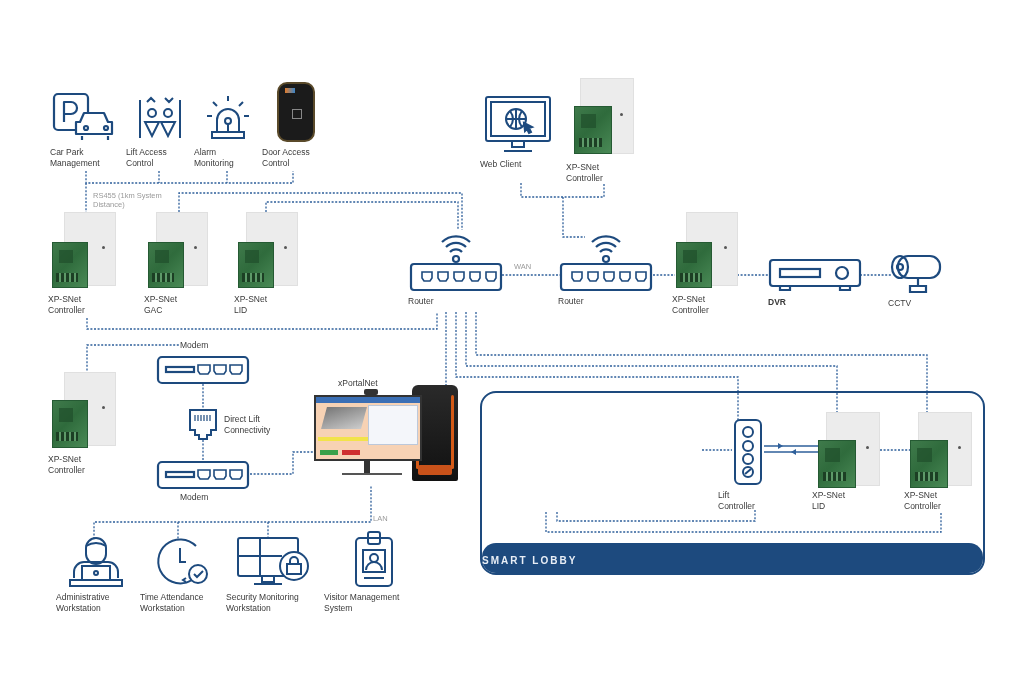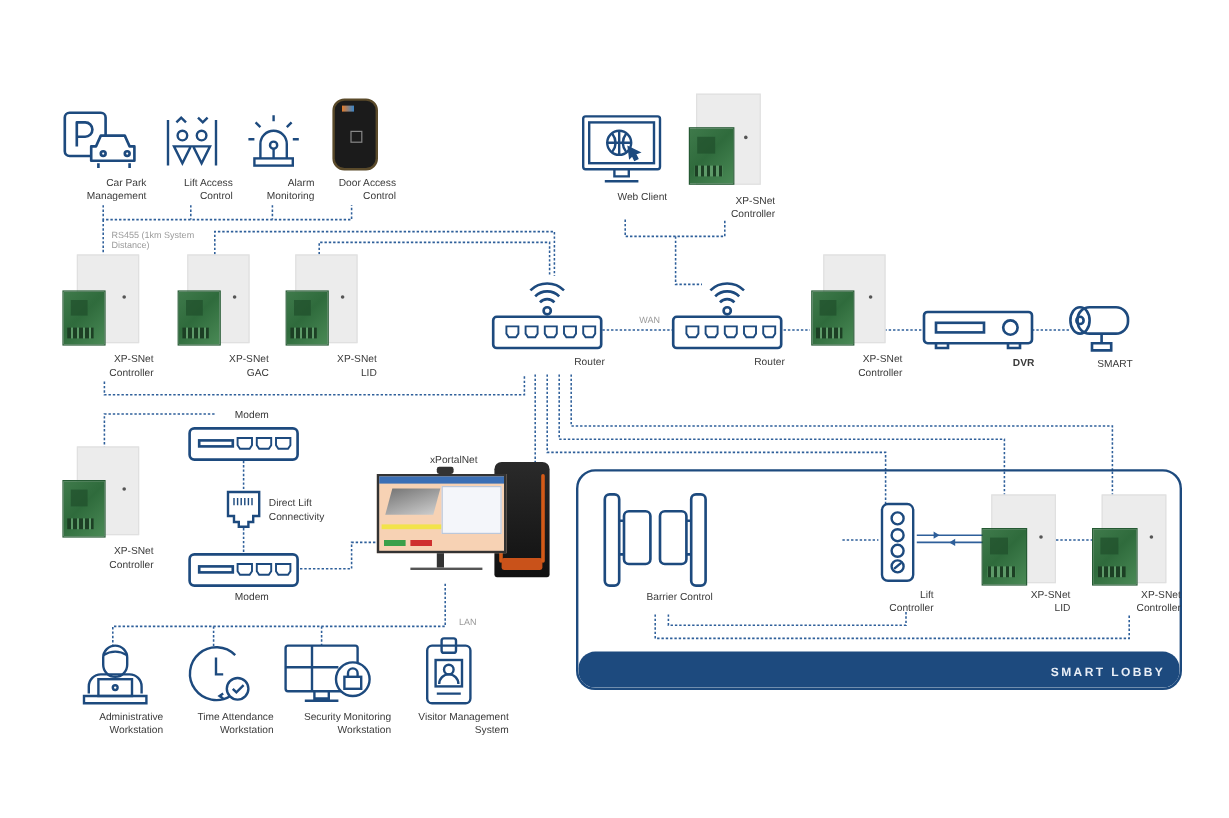--- a/index.html
+++ b/index.html
@@ -1,29 +1,29 @@
 <!DOCTYPE html>
 <html><head>
 <meta charset="utf-8">
 <style>
   html,body{margin:0;padding:0;background:#ffffff;}
   body{width:1024px;height:682px;position:relative;overflow:hidden;font-family:"Liberation Sans",sans-serif;}
   #diagram{position:absolute;left:0;top:0;width:1024px;height:682px;}
-  .lbl{position:absolute;font-size:8.5px;line-height:10.5px;color:#3a3a3a;text-align:right;white-space:pre-line;font-family:"Liberation Sans",sans-serif;}
+  .lbl{position:absolute;font-size:8.5px;line-height:10.5px;color:#3a3a3a;text-align:left;white-space:pre-line;font-family:"Liberation Sans",sans-serif;}
   .lbl.left{text-align:left;}
   .lbl.gray{color:#9a9a9a;}
   .node{position:absolute;}
   .ctrl-box{position:absolute;background:#ececec;border:1px solid #e0e0e0;}
   .ctrl-box .dot{position:absolute;right:10px;top:46%;width:3px;height:3px;background:#555;border-radius:50%;}
   .ctrl-board{position:absolute;background:linear-gradient(135deg,#3f7a4b 0%,#2f6b3c 45%,#4a8a56 100%);border:1px solid #255a33;}
   .ctrl-board::before{content:"";position:absolute;left:18%;top:15%;width:40%;height:30%;background:#1f4e2b;opacity:.7;}
   .ctrl-board::after{content:"";position:absolute;left:10%;bottom:12%;width:65%;height:20%;background:repeating-linear-gradient(90deg,#1c3f24 0 3px,#5d9a68 3px 5px);}
   .lobby{position:absolute;left:480px;top:391px;width:505px;height:184px;border:2px solid #1d4a7e;border-radius:16px;background:#ffffff;overflow:hidden;box-sizing:border-box;}
   .lobby-band{position:absolute;left:0;right:0;bottom:0;height:30px;background:#1d4a7e;border-top-left-radius:14px;border-top-right-radius:14px;}
-  .lobby-title{position:absolute;left:0;right:12px;bottom:7px;text-align:right;color:#e8eef6;font-weight:bold;font-size:10px;letter-spacing:2px;font-family:"Liberation Sans",sans-serif;}
+  .lobby-title{position:absolute;left:0;right:12px;bottom:7px;text-align:left;color:#e8eef6;font-weight:bold;font-size:10px;letter-spacing:2px;font-family:"Liberation Sans",sans-serif;}
   .pc-tower{position:absolute;background:linear-gradient(180deg,#2a2a2a,#111);border-radius:6px 6px 2px 2px;}
   .pc-tower::before{content:"";position:absolute;left:4px;top:10px;width:3px;bottom:12px;background:#d45a17;border-radius:2px;}
   .pc-tower::after{content:"";position:absolute;right:4px;top:10px;width:3px;bottom:12px;background:#d45a17;border-radius:2px;}
   .pc-tower .base{position:absolute;left:6px;right:6px;bottom:6px;height:10px;background:#c9521a;border-radius:2px;}
   .monitor{position:absolute;background:#f7d2b4;border:2px solid #333;box-sizing:border-box;}
   .monitor .bar{position:absolute;left:0;right:0;top:0;height:6px;background:#3b6fb5;}
   .monitor .panel{position:absolute;right:2px;top:8px;width:46%;bottom:14px;background:#f4f6fa;border:1px solid #bcc8da;}
   .monitor .img{position:absolute;left:8px;top:10px;width:40px;height:22px;background:linear-gradient(160deg,#777,#ccc);transform:skewX(-15deg);}
   .monitor .yl{position:absolute;left:2px;top:40px;width:48%;height:4px;background:#f2e34a;}
   .monitor .g{position:absolute;left:4px;bottom:4px;width:18px;height:5px;background:#3aa04a;}
@@ -219,21 +219,21 @@
     <div class="lbl" style="left:0;top:39px;width:94px;font-weight:bold;">DVR</div>
   </div>
 
   <div class="node" style="left:888px;top:252px;width:60px;height:60px;">
     <svg width="56" height="44" viewBox="0 0 56 44" fill="none" stroke="#1d4a7e" stroke-width="2.2">
       <rect x="10" y="4" width="42" height="22" rx="10"></rect>
       <ellipse cx="12" cy="15" rx="8" ry="11"></ellipse>
       <circle cx="12" cy="15" r="3"></circle>
       <path d="M30 26 v8 M22 34 h16 v6 h-16 z"></path>
     </svg>
-    <div class="lbl" style="left:0;top:46px;width:56px;">SMART</div>
+    <div class="lbl" style="left:0;top:46px;width:56px;">CCTV</div>
   </div>
 
   <div class="node" style="left:48px;top:372px;width:80px;height:108px;">
     <div class="ctrl-box" style="left:16px;top:0;width:50px;height:72px;">
         <div class="dot"></div>
       </div>
     <div class="ctrl-board" style="left:4px;top:28px;width:34px;height:46px;"></div>
     <div class="lbl" style="left:0;top:82px;width:80px;">XP-SNet
 Controller</div>
   </div>
@@ -355,30 +355,20 @@
     <path d="M546 512 V532 H941 V512"></path>
     <path d="M738 393 V420"></path>
     <path d="M837 393 V413"></path>
     <path d="M927 393 V413"></path>
     <path d="M764 446 H820" stroke-dasharray="none"></path>
     <path d="M820 452 H764" stroke-dasharray="none"></path>
     <path d="M778 443 l5 3 l-5 3 z" fill="#2e5f9a" stroke="none"></path>
     <path d="M796 449 l-5 3 l5 3 z" fill="#2e5f9a" stroke="none"></path>
   </svg>
 
-  <div class="node" style="left:498px;top:410px;width:96px;height:96px;">
-    <svg width="92" height="80" viewBox="0 0 92 80" fill="none" stroke="#1d4a7e" stroke-width="2.2" style="position:absolute;left:2px;top:0;">
-      <rect x="4" y="2" width="12" height="76" rx="4"></rect>
-      <rect x="76" y="2" width="12" height="76" rx="4"></rect>
-      <rect x="20" y="16" width="22" height="44" rx="4"></rect>
-      <rect x="50" y="16" width="22" height="44" rx="4"></rect>
-      <path d="M16 24 h4 M16 52 h4 M72 24 h4 M72 52 h4"></path>
-    </svg>
-    <div class="lbl" style="left:0;top:82px;width:96px;">Barrier Control</div>
-  </div>
 
 
   <div class="node" style="left:718px;top:418px;width:60px;height:96px;">
     <svg width="30" height="68" viewBox="0 0 30 68" fill="none" stroke="#1d4a7e" stroke-width="2" style="position:absolute;left:15px;top:0;">
       <rect x="2" y="2" width="26" height="64" rx="5"></rect>
       <circle cx="15" cy="14" r="5"></circle>
         <circle cx="15" cy="28" r="5"></circle>
         <circle cx="15" cy="41" r="5"></circle>
         <circle cx="15" cy="54" r="5"></circle>
       <path d="M12 56 l6 -5"></path>

